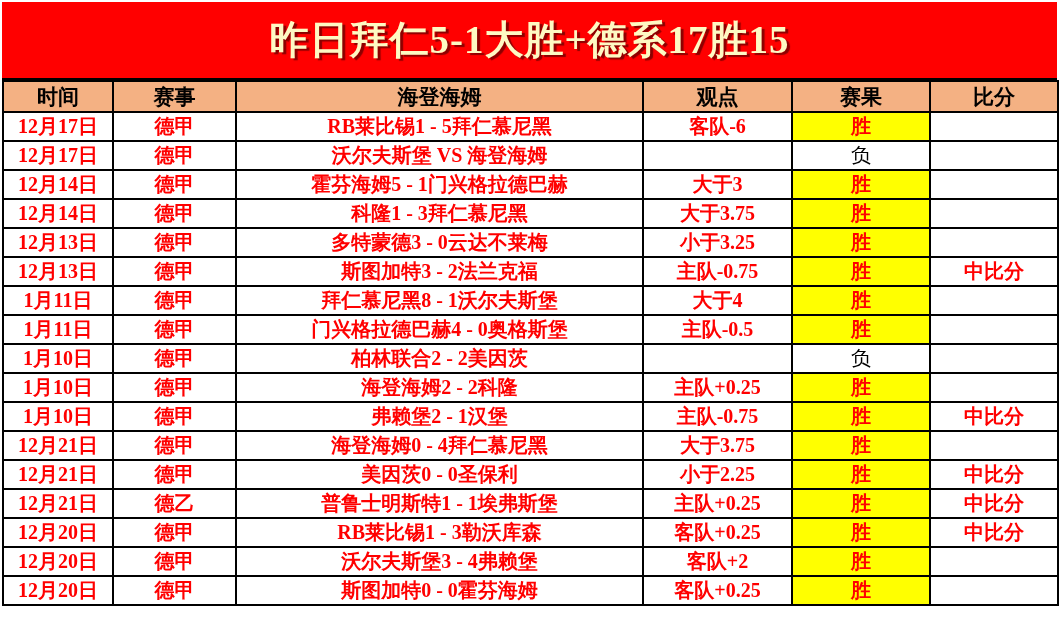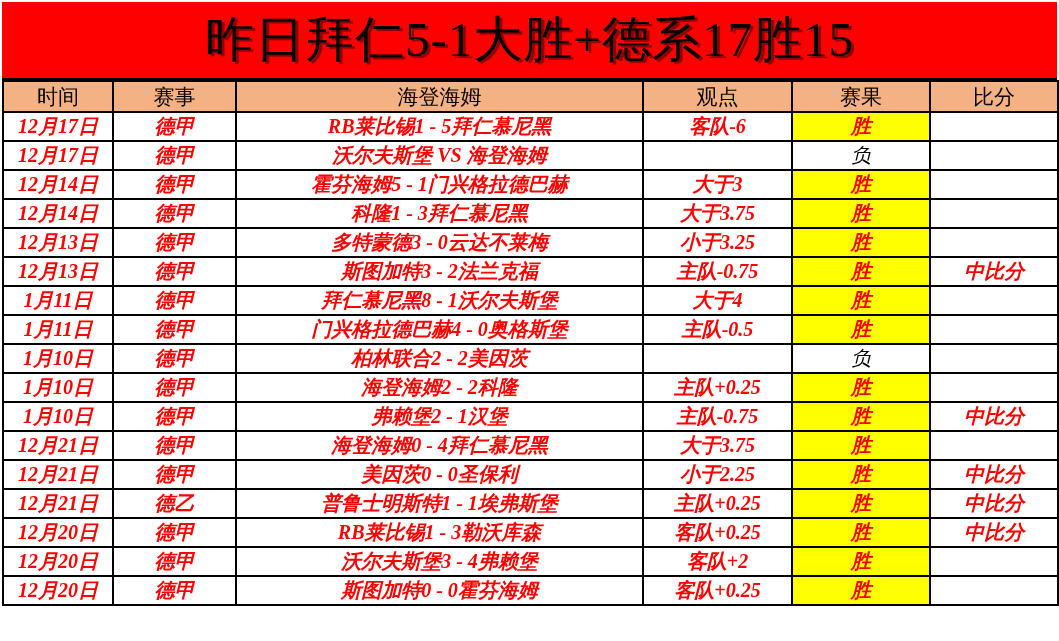--- a/index.html
+++ b/index.html
@@ -18,23 +18,23 @@
   }
   .banner {
     height: 76px;
     background: #FF0000;
     display: flex;
     align-items: center;
     justify-content: center;
     border-bottom: 2px solid #000;
   }
   .banner-title {
-    color: #000000;
-    font-size: 49px;
-    font-weight: normal;
+    color: #fef9c3;
+    font-size: 39px;
+    font-weight: bold;
     letter-spacing: 1px;
     text-shadow: 3px 2px 1px rgba(0,0,0,0.45);
     white-space: nowrap;
   }
   table.results {
     width: 1055px;
     border-collapse: collapse;
     table-layout: fixed;
   }
   table.results th,
@@ -44,23 +44,23 @@
     vertical-align: middle;
     padding: 0;
     overflow: hidden;
     white-space: nowrap;
   }
   thead tr { height: 31px; }
   thead th {
     background: #F4B183;
     color: #000000;
     font-size: 21px;
-    font-weight: normal;
-  }
-  tbody tr { height: 27.7px; font-style: italic; }
+    font-weight: bold;
+  }
+  tbody tr { height: 27.7px; }
   tbody td {
     background: #ffffff;
     color: #FF0000;
     font-size: 20px;
     font-weight: bold;
   }
   td.result-win, td.result-push {
     background: #FFFF00;
     color: #FF0000;
   }

